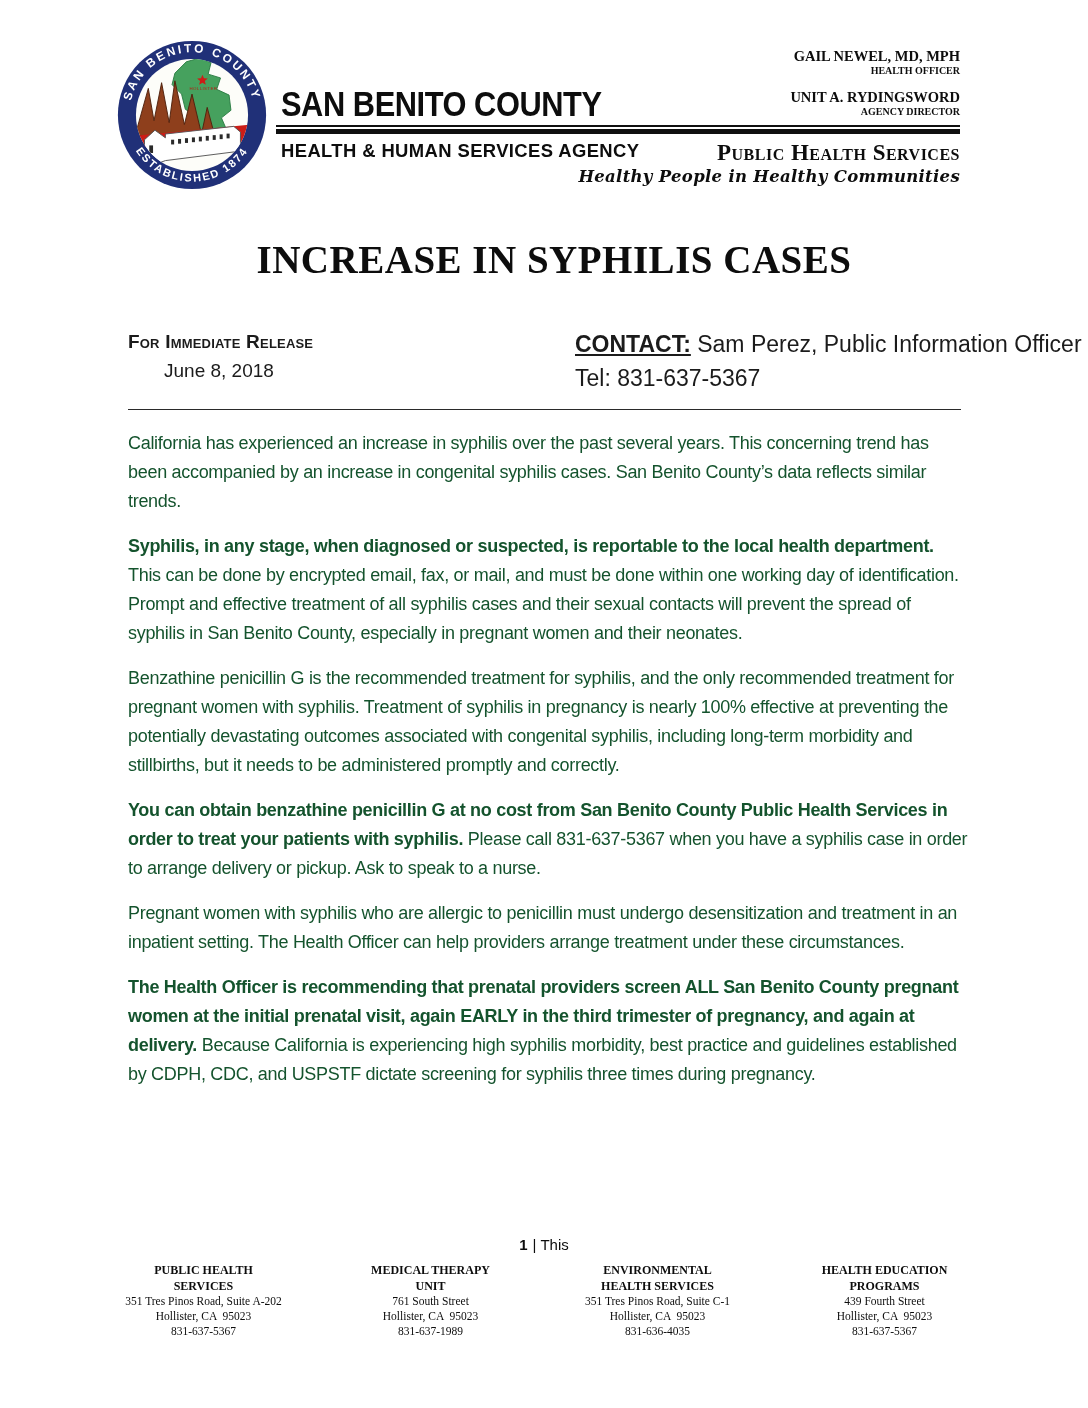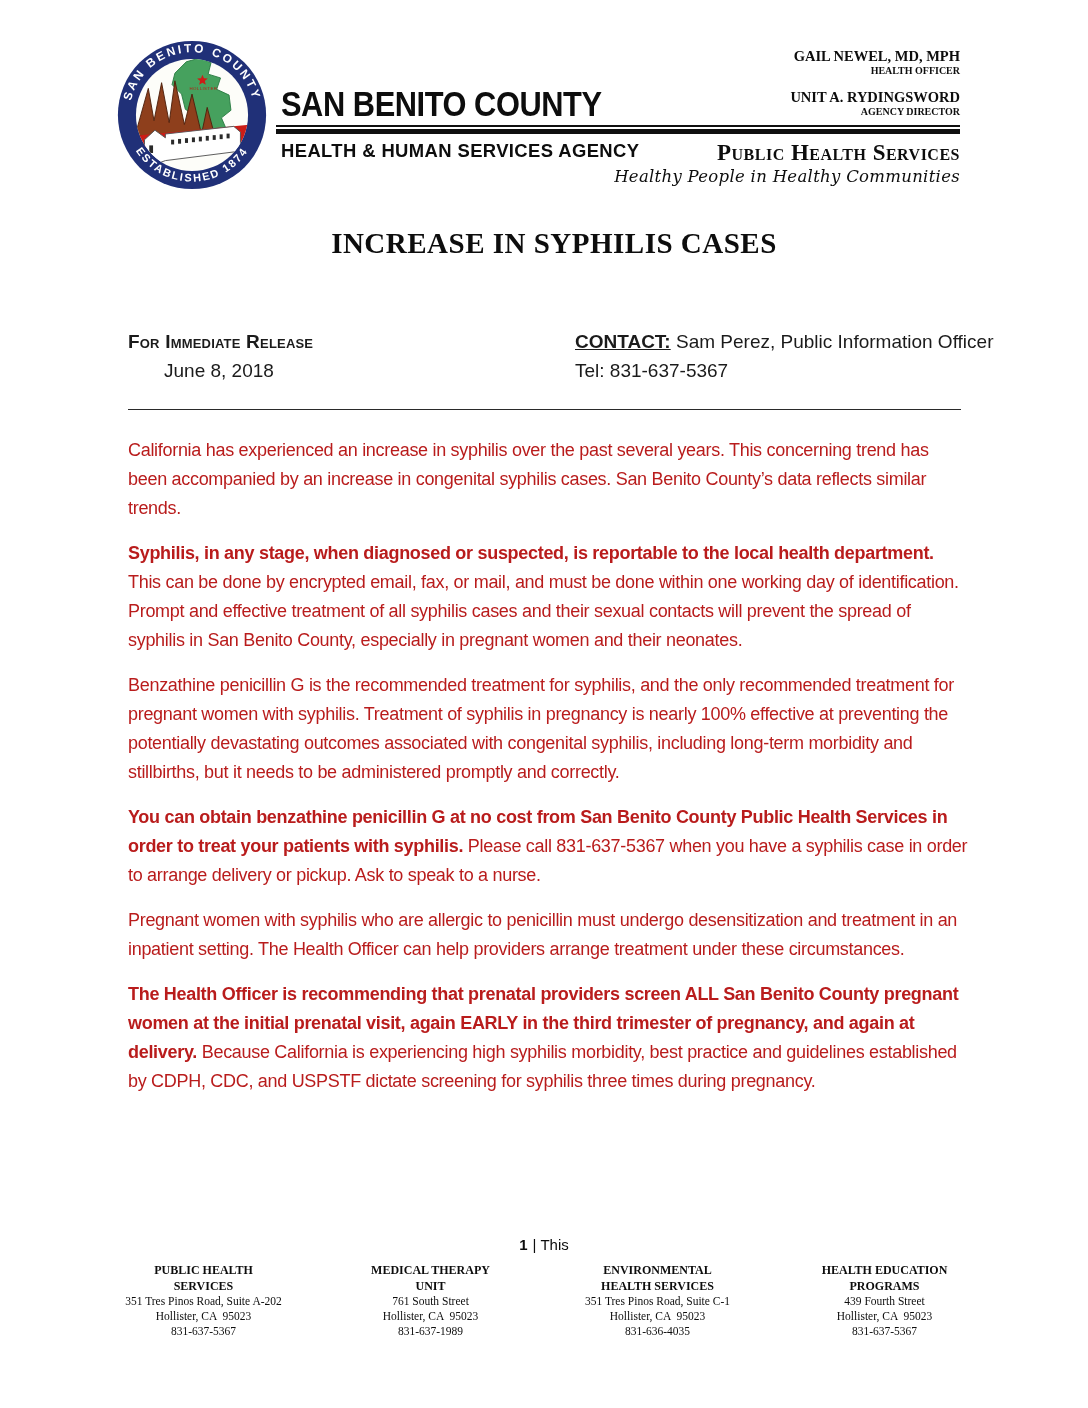--- a/index.html
+++ b/index.html
@@ -32,44 +32,44 @@
   .officials .name  { font-size:14.5px; font-weight:bold; }
   .officials .title { font-size:10px;  font-weight:bold; }
   .officials .gap   { height:13px; }
   .dept-block { position:absolute; right:128px; top:141px; text-align:right; color:#0d0d0d;margin-left:48px; }
   .dept-name {
     font-family:"Liberation Serif", serif; font-variant:small-caps;
     font-weight:bold; font-size:23px; letter-spacing:0.5px; line-height:1.05;
   }
   .dept-tagline {
     font-family:"DejaVu Serif", serif; font-style:italic;
-    font-size:16.5px; letter-spacing:0.3px; margin-top:2px;
+    font-size:16.5px; letter-spacing:0.3px; margin-top:2px;font-weight:bold;
   }
 
   
   .doc-title { position:absolute; left:0; top:224px; width:100%; text-align:center; color:#0d0d0d; }
   .doc-title .line1 { font-size:26px; font-weight:bold; }
   .doc-title .line2 {
-    font-family:"Liberation Serif", serif; font-size:29px; font-weight:bold;
-    letter-spacing:0.5px; margin-top:3px;padding-left:20px;
+    font-family:"Liberation Serif", serif; font-size:39px; font-weight:bold;
+    letter-spacing:0.5px; margin-top:13px;padding-left:20px;
   }
 
   
   .release-left  { position:absolute; left:128px; top:331px; font-size:19px; }
   .release-label { font-weight:bold; font-variant:small-caps; letter-spacing:0.2px; }
   .release-date  { margin-top:7px;margin-left:36px; }
-  .contact-block { position:absolute; left:575px; top:331px; font-size:19px; }
+  .contact-block { position:absolute; left:575px; top:331px; font-size:23px; }
   .contact-label { font-weight:bold; text-decoration:underline; }
   .contact-tel   { margin-top:7px; }
 
   .separator { position:absolute; left:128px; top:409px; width:833px; border-top:1.6px solid #2a2a2a; }
 
   
   .body-text { position:absolute; left:128px; top:429px; width:840px; }
-  .body-text p { font-size:18px; letter-spacing:-0.3px; line-height:29px; margin-bottom:16px; color:#b91c1c;margin-top:7px; }
+  .body-text p { font-size:18px; letter-spacing:-0.3px; line-height:29px; margin-bottom:16px; color:#14532d; }
   .body-text p b { letter-spacing:-0.3px; }
 
   
   .page-num {
     position:absolute; left:0; top:1236px; width:100%; text-align:center;
     font-size:15px; color:#0d0d0d;
   }
   .page-num .num { font-weight:bold; }
   .page-num .lbl { margin-left:5px; }
   .footer-cols {

